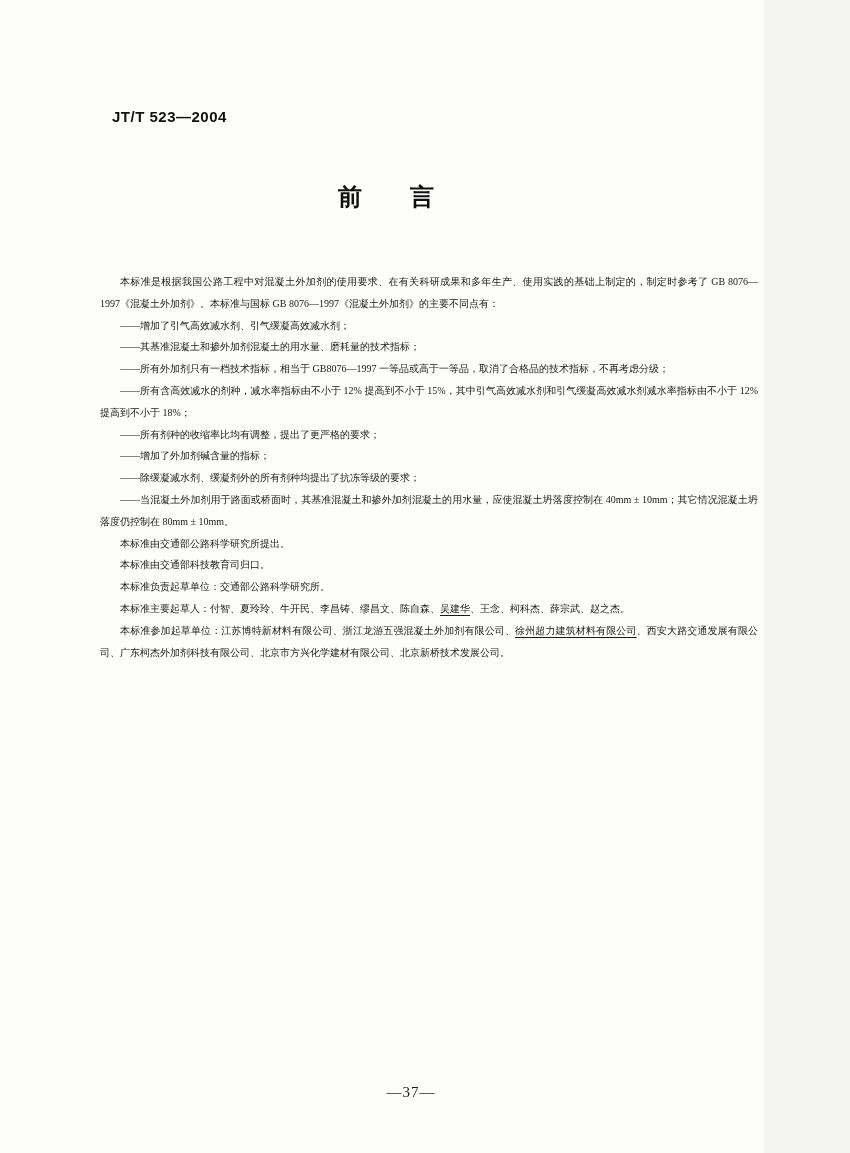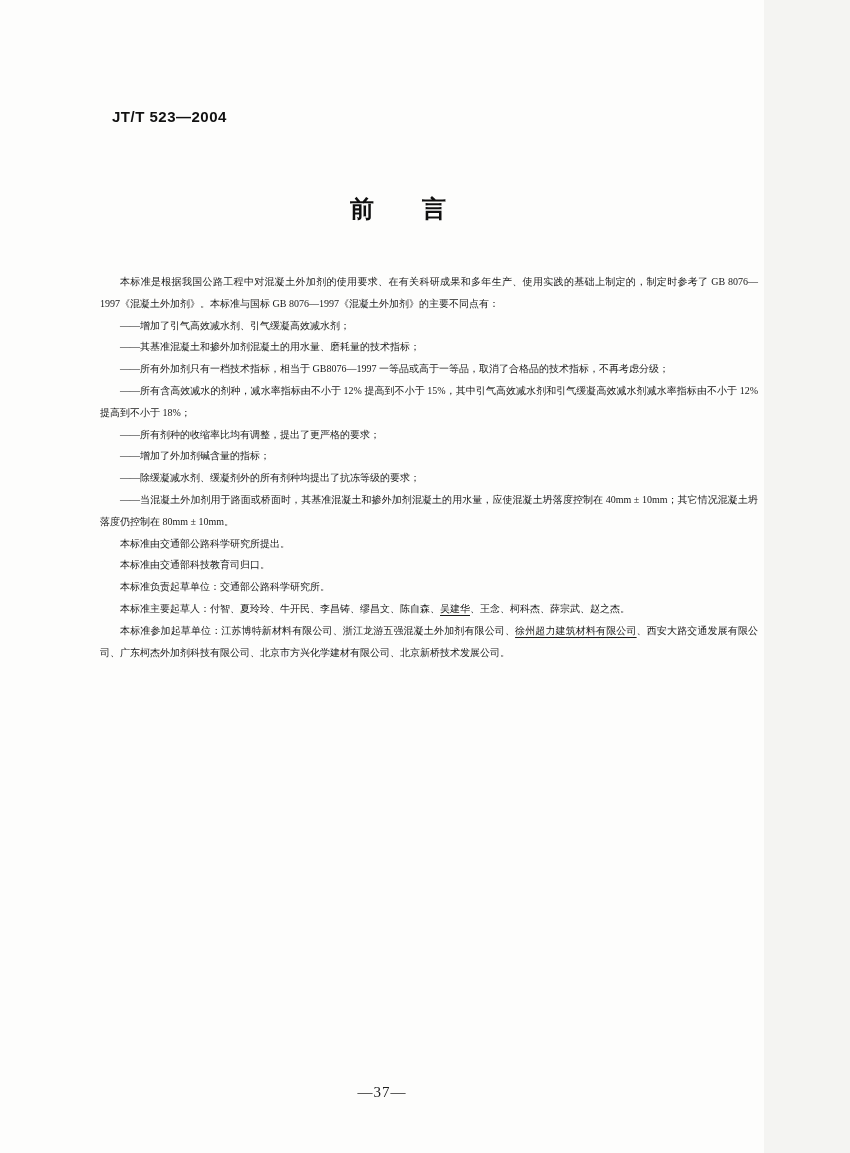--- a/index.html
+++ b/index.html
@@ -27,21 +27,21 @@
     font-weight: 700;
     font-size: 15px;
     letter-spacing: 0.5px;
     color: #111;
   }
   .title {
     position: absolute;
     top: 177px;
     left: 0;
     width: 100%;
-    margin: 16px;
+    margin: 4px;
     text-align: center;
     font-size: 24px;
     font-weight: 700;
     color: #0f0f0f;
   }
   .body-text {
     position: absolute;
     left: 100px;
     top: 271px;
     width: 658px;
@@ -60,20 +60,21 @@
   }
   .footer {
     position: absolute;
     top: 1084px;
     left: 0;
     width: 100%;
     text-align: center;
     font-size: 15px;
     color: #1c1c1c;
     letter-spacing: 1px;
+    padding-left: 29px;
   }
 </style>
 </head>
 <body>
 
 <div class="page">
 
   <div class="doc-code">JT/T 523—2004</div>
 
   <h1 class="title">前　　言</h1>

